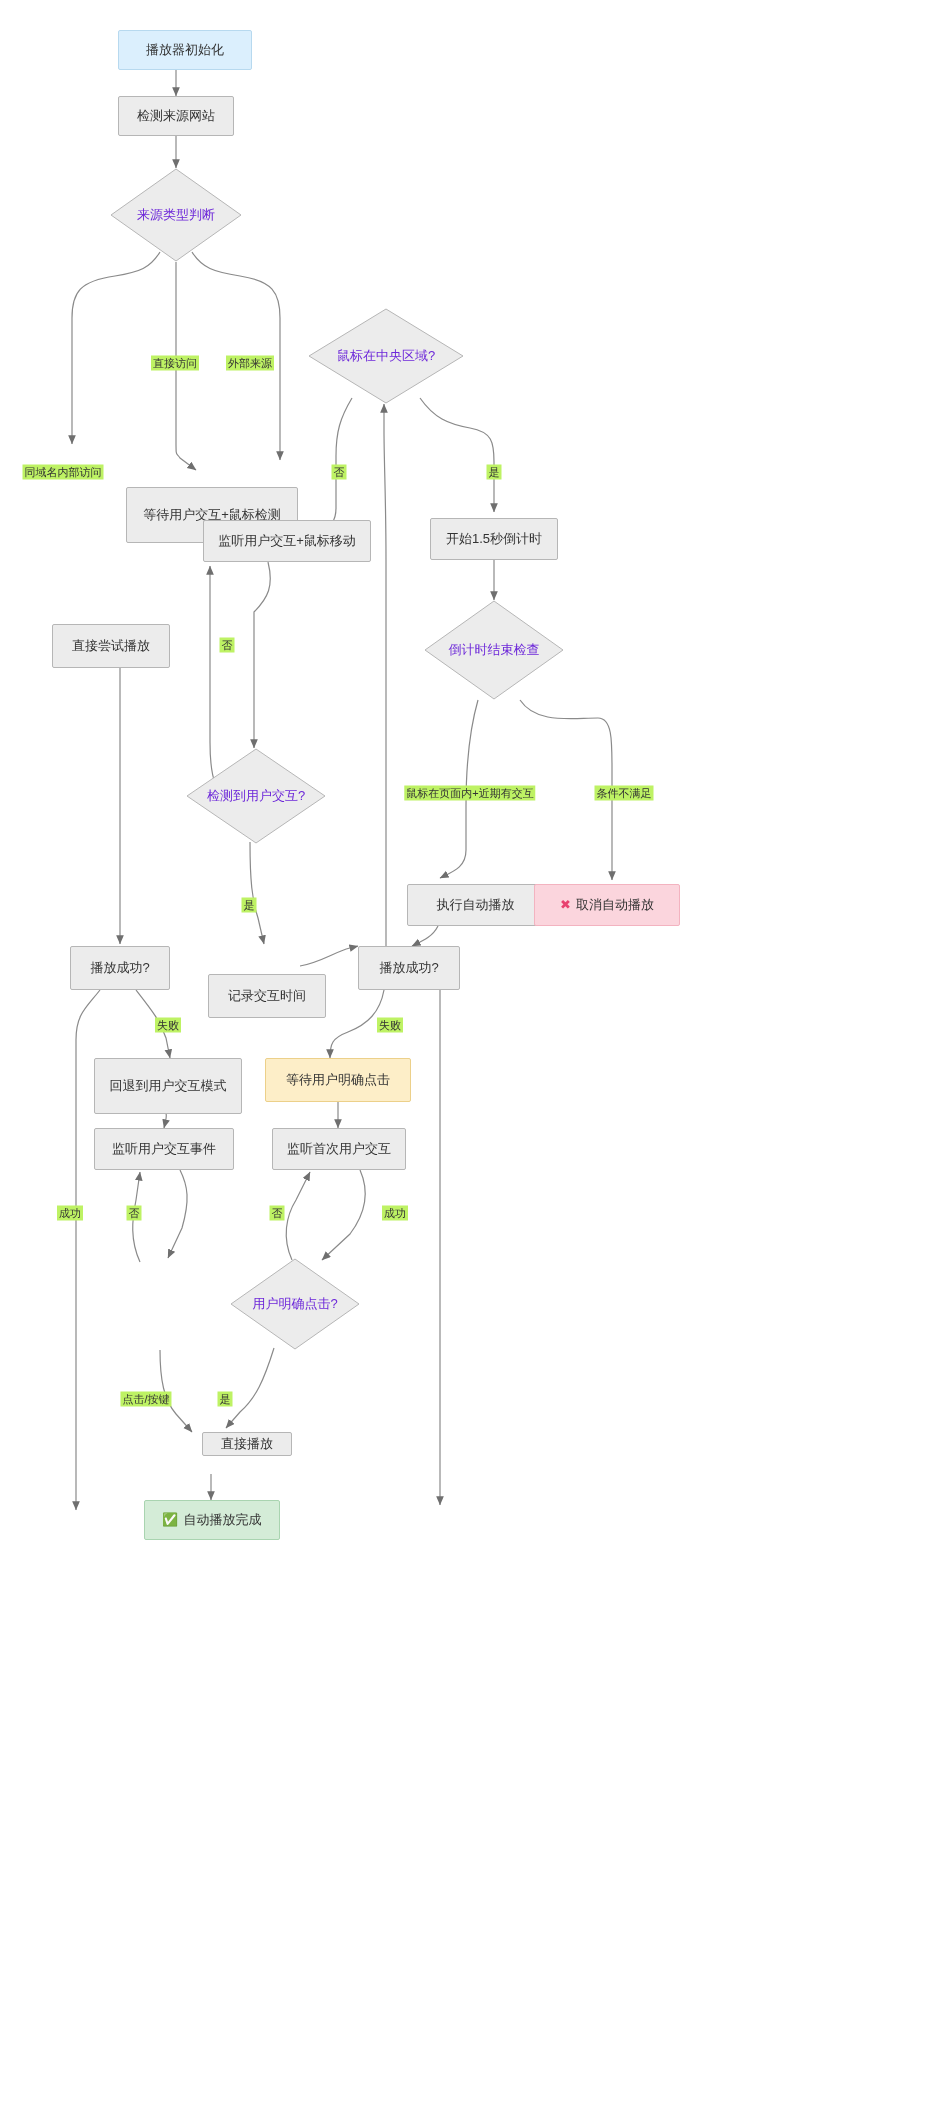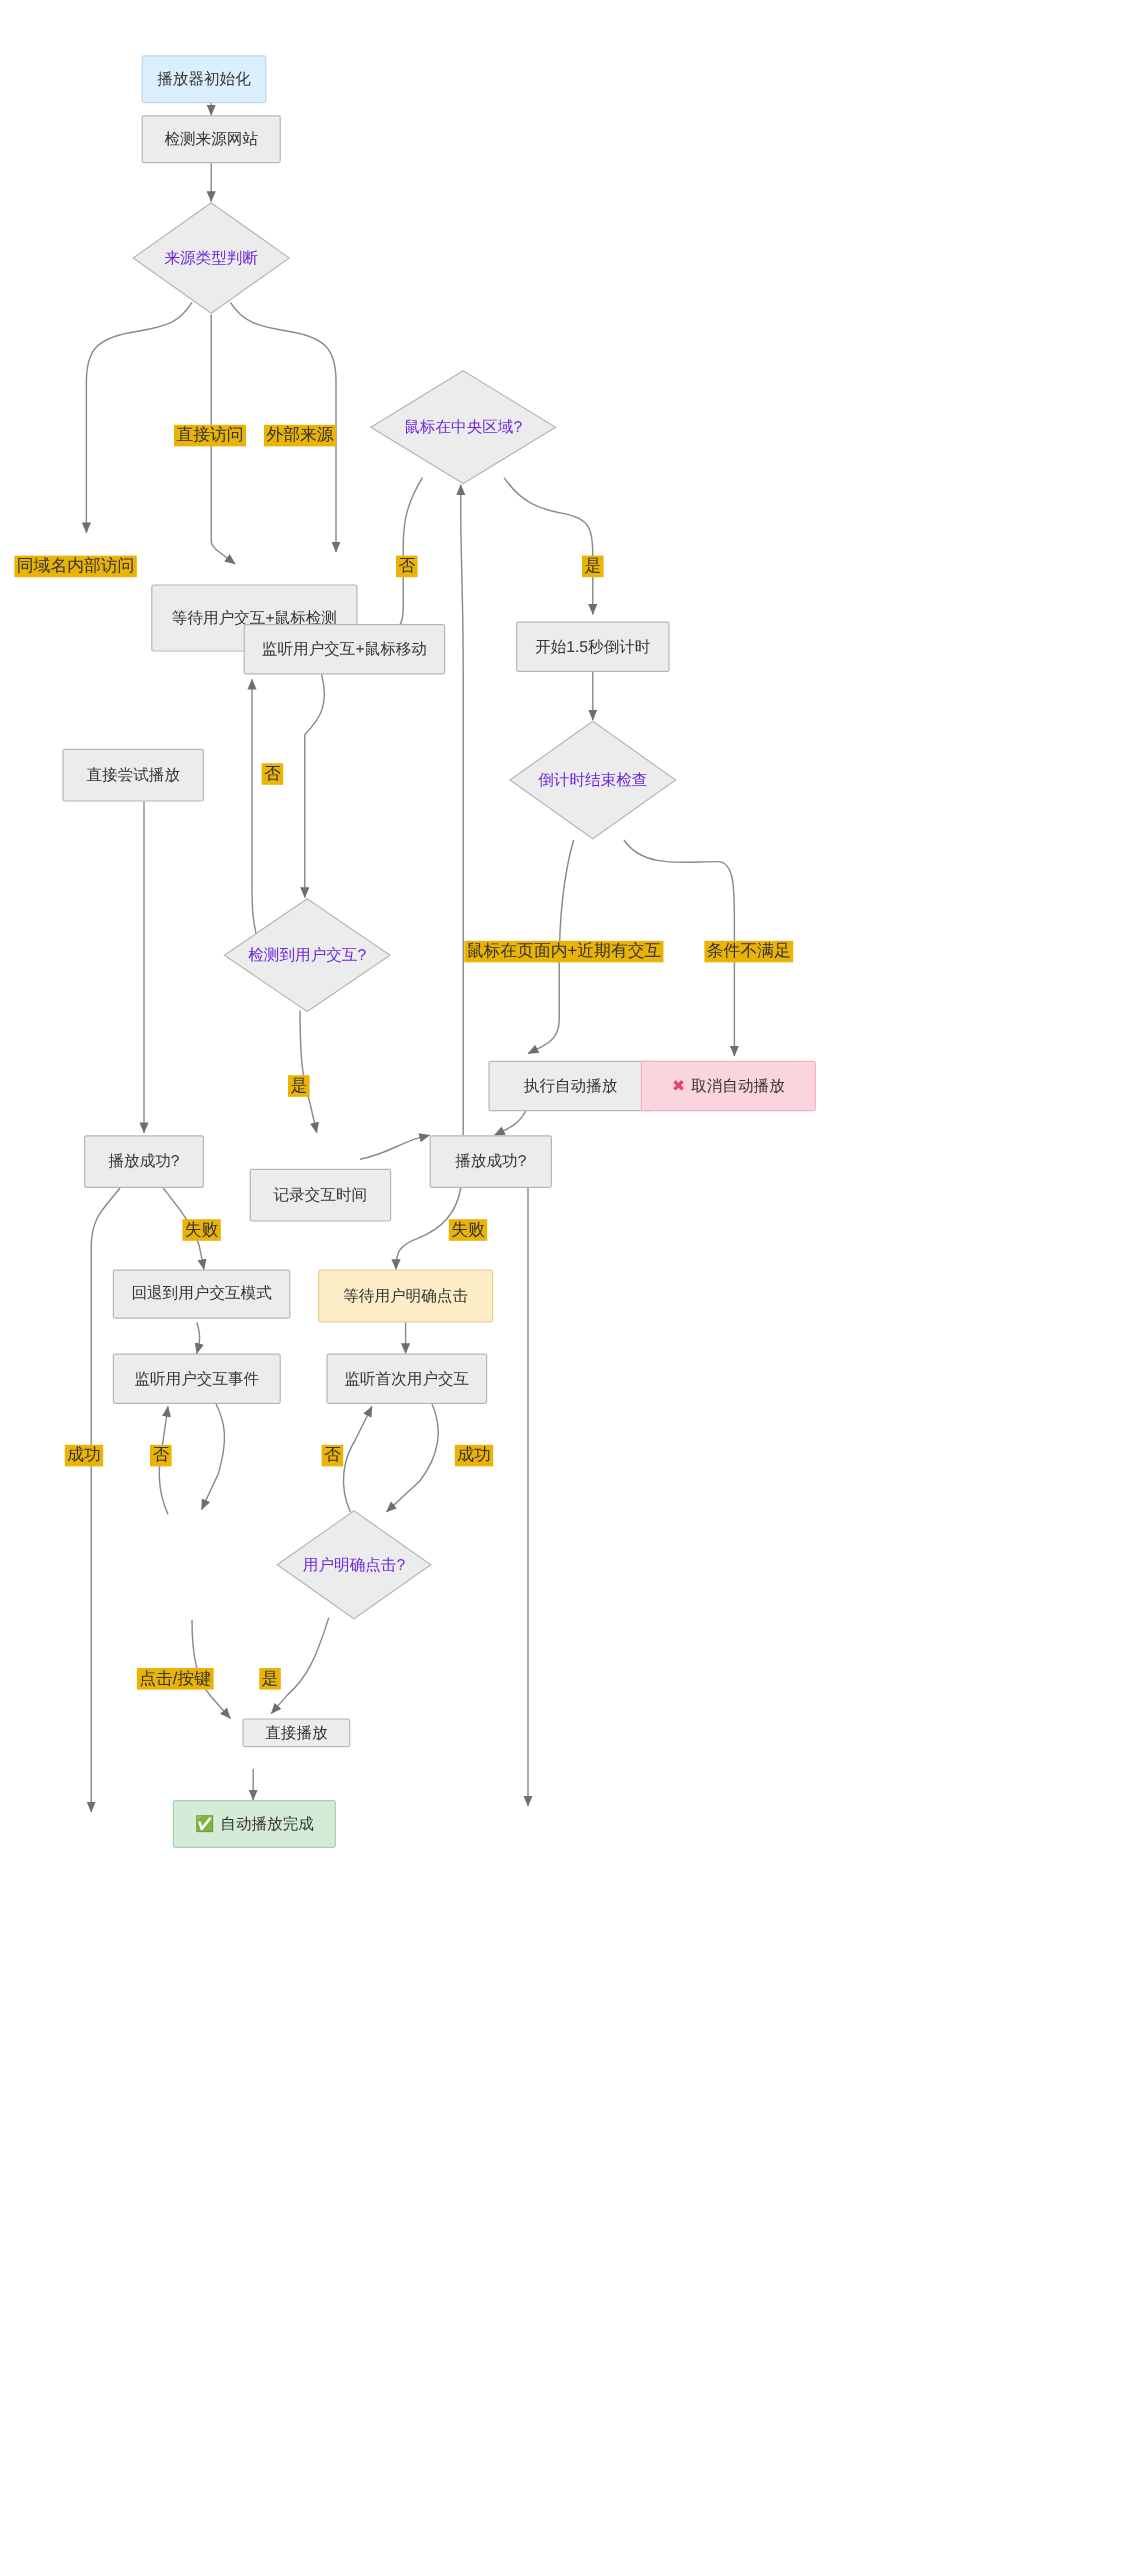--- a/index.html
+++ b/index.html
@@ -9,21 +9,21 @@
   .node{position:absolute;box-sizing:border-box;display:flex;align-items:center;justify-content:center;
         text-align:center;font-size:13px;color:#333333;line-height:1.25;}
   .rect{background:#ececec;border:1px solid #b6b6b6;border-radius:2px;}
   .rect.start{background:#dbeffd;border-color:#b7d9ef;}
   .rect.danger{background:#fbd5dd;border-color:#f3b3c0;}
   .rect.warn{background:#fdeec8;border-color:#ecd08a;}
   .rect.ok{background:#d4ecd7;border-color:#a9d4b0;}
   .diamond{background:transparent;border:none;}
   .diamond .dshape{position:absolute;left:0;top:0;width:100%;height:100%;}
   .diamond .dlabel{position:relative;z-index:2;font-size:13px;color:#6d28d9;white-space:nowrap;}
-  .elabel{position:absolute;font-size:14px;color:#333333;background:#eab308;
+  .elabel{position:absolute;font-size:11px;color:#333333;background:#bef264;
           padding:0 2px;white-space:nowrap;transform:translate(-50%,-50%);}
   .ico{display:inline-block;margin-right:5px;font-size:13px;font-weight:bold;}
   .ico.x{color:#e8416f;}
   .ico.check{color:#3c9a4e;}
 </style>
 </head>
 <body>
 
 <div id="canvas">
 
@@ -92,21 +92,21 @@
       <path d="M292,1260 C282,1238 286,1216 296,1200 L310,1172"></path>
 
       <path d="M274,1348 C264,1380 256,1398 240,1412 L226,1428"></path>
 
       <path d="M211,1474 L211,1500"></path>
 
       <path d="M300,966 C322,962 334,952 350,948 L358,946"></path>
     </g>
   </svg>
 
-  <div class="node rect start" style="left:118px;top:30px;width:104px;height:40px;margin-top:16px;">
+  <div class="node rect start" style="left:118px;top:30px;width:134px;height:40px;">
     <span>播放器初始化</span>
   </div>
 
   <div class="node rect" style="left:118px;top:96px;width:116px;height:40px;">
     <span>检测来源网站</span>
   </div>
 
   <div class="node diamond" style="left:110px;top:168px;width:132px;height:94px;">
     <svg class="dshape" viewBox="0 0 132 94" preserveAspectRatio="none">
       <polygon points="66,1 131,47 66,93 1,47" fill="#ececec" stroke="#b6b6b6" stroke-width="1"></polygon>
@@ -165,21 +165,21 @@
   </div>
 
   <div class="node rect" style="left:208px;top:946px;width:118px;height:44px;margin-top:28px;">
     <span>记录交互时间</span>
   </div>
 
   <div class="node rect" style="left:358px;top:946px;width:102px;height:44px;">
     <span>播放成功?</span>
   </div>
 
-  <div class="node rect" style="left:94px;top:1058px;width:148px;height:41px;">
+  <div class="node rect" style="left:94px;top:1058px;width:148px;height:56px;">
     <span>回退到用户交互模式</span>
   </div>
 
   <div class="node rect warn" style="left:265px;top:1058px;width:146px;height:44px;">
     <span>等待用户明确点击</span>
   </div>
 
   <div class="node rect" style="left:94px;top:1128px;width:140px;height:42px;">
     <span>监听用户交互事件</span>
   </div>

